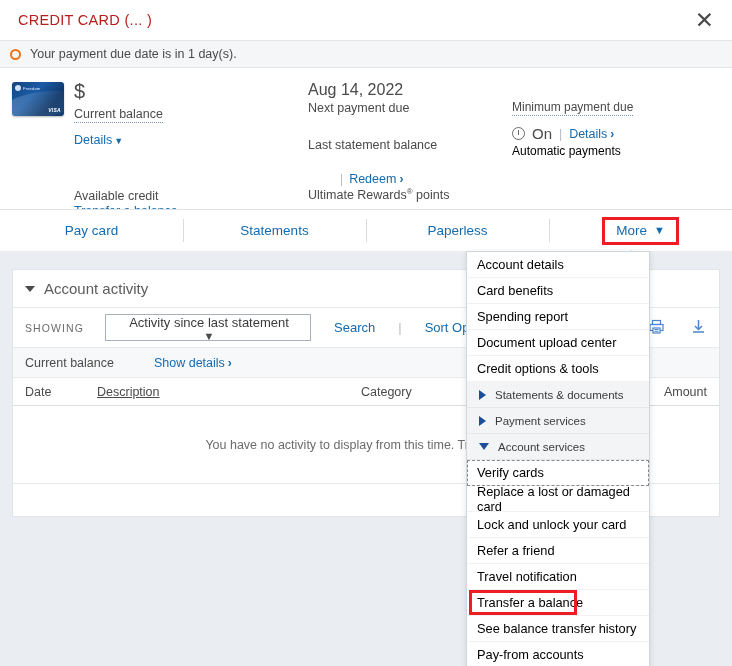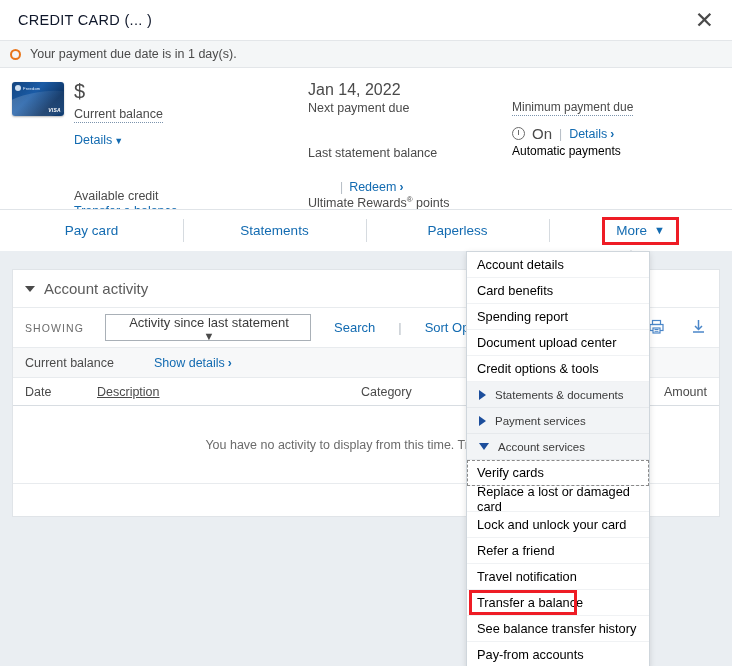--- a/index.html
+++ b/index.html
@@ -22,21 +22,21 @@
     height: 41px;
     background: #ffffff;
     display: flex;
     align-items: center;
     justify-content: space-between;
     padding: 0 16px 0 18px;
     border-bottom: 1px solid #e3e6e9;
   }
   .titlebar-text {
     font-size: 14.5px;
-    color: #0f172a;
+    color: #b91c1c;
     letter-spacing: .3px;
   }
   .close-btn {
     font-size: 23px;
     color: #4a4a4a;
     line-height: 1;
     cursor: pointer;
     font-weight: 300;
     padding: 0 2px;
   }
@@ -127,21 +127,21 @@
   .link-row { margin-top: 9px; }
   .chev-d { font-size: 9px; margin-left: 2px; }
   .chev-r { font-size: 12px; font-weight: bold; margin-left: 3px; }
 
   .date-big {
     font-size: 16px; color: #4a4a4a; line-height: 1.2;
   }
   .sub-label {
     font-size: 12.5px; color: #4a4a4a; margin-top: 2px;
   }
-  .mid-block-2 { margin-top: 31px; }
+  .mid-block-2 { margin-top: 23px; }
   .mid-block-3 { margin-top: 20px; text-align: left; }
   .redeem-row {
     display: flex; align-items: center; gap: 6px;
     padding-left: 32px;
   }
   .pipe { color: #b4bcc4; font-size: 12px; }
   .rewards-line { font-size: 12.5px; color: #4a4a4a; margin-top: 1px; }
   .sup { font-size: 8px; vertical-align: super; }
 
   .min-pay-label {
@@ -377,21 +377,21 @@
       <div class="link-row">
         <span class="link"><span>Details</span><span class="chev-d">▼</span></span>
       </div>
       <div style="margin-top:42px;">
         <div class="sub-label">Available credit</div>
         <span class="link"><span>Transfer a balance</span><span class="chev-r">›</span></span>
       </div>
     </div>
 
     <div class="col-mid">
-      <div class="date-big">Jan 14, 2022</div>
+      <div class="date-big">Aug 14, 2022</div>
       <div class="sub-label">Next payment due</div>
       <div class="mid-block-2">
         <div class="sub-label">Last statement balance</div>
       </div>
       <div class="mid-block-3">
         <div class="redeem-row">
           <span class="pipe">|</span>
           <span class="link"><span>Redeem</span><span class="chev-r">›</span></span>
         </div>
         <div class="rewards-line"><span>Ultimate Rewards</span><span class="sup">®</span><span> points</span></div>

